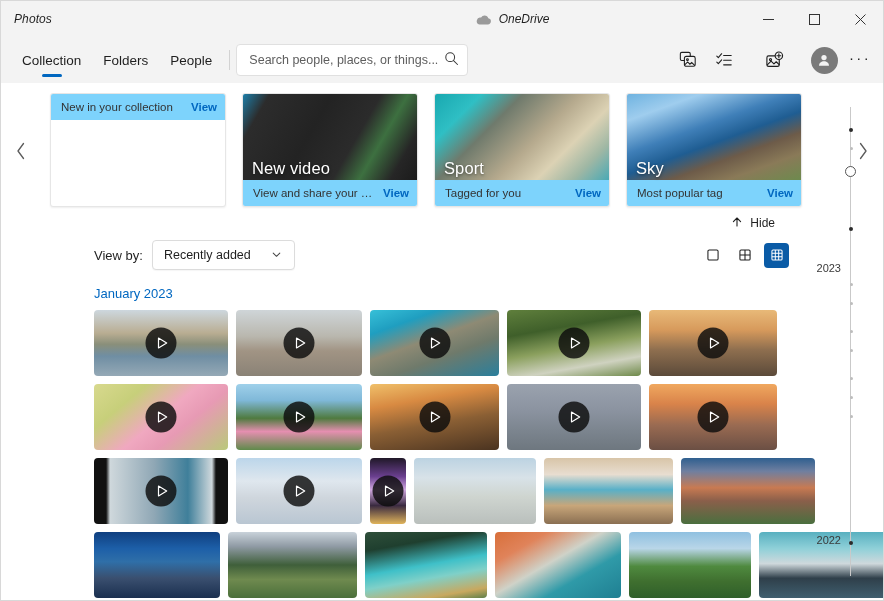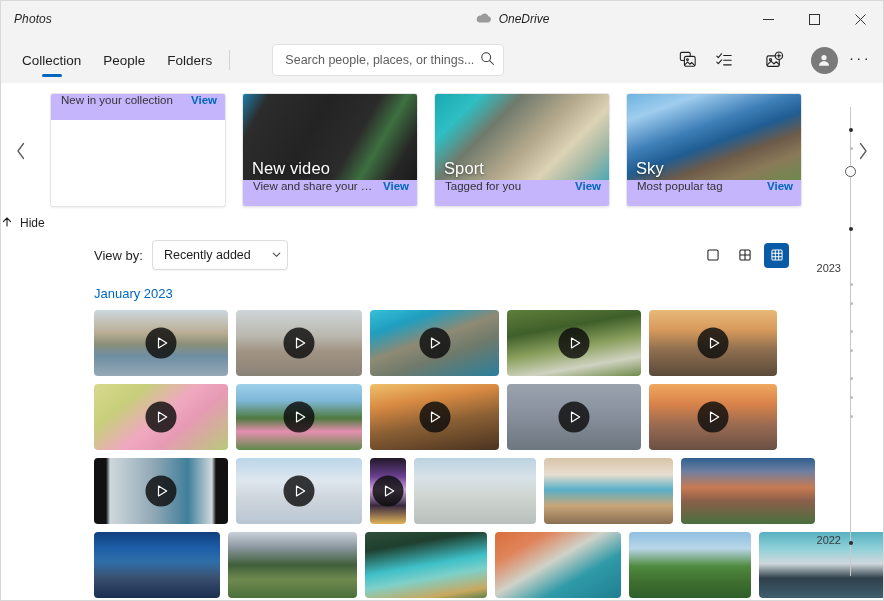--- a/index.html
+++ b/index.html
@@ -27,39 +27,38 @@
   }
   .app-title {
     font-size: 12px; color: #1f1f1f;
     margin-left: 13px; letter-spacing: .1px;
   }
   .onedrive {
     position: absolute; left: 0; right: 0;
     display: flex; align-items: center; justify-content: center;
     gap: 7px; pointer-events: none;
   }
-  .onedrive .od-inner { display: flex; align-items: flex-start; gap: 7px; pointer-events: auto; margin-left: 140px;}
+  .onedrive .od-inner { display: flex; align-items: flex-end; gap: 7px; pointer-events: auto; margin-left: 140px;}
   .onedrive-label { font-size: 12px; color: #1f1f1f; }
   .cloud-icon { width: 17px; height: 12px; display: block; }
   .wincontrols { margin-left: auto; display: flex; height: 36px; }
   .wc {
     width: 46px; height: 36px;
     display: flex; align-items: center; justify-content: center;
     color: #333;
   }
   .wc svg { display: block; }
 
   
   .navbar {
     height: 46px; flex: 0 0 46px;
     display: flex; align-items: center;
     background: #f3f3f3;
     padding-left: 10px;
     position: relative;
-    gap: 36px;
   }
   .navtabs { display: flex; align-items: center; height: 46px; }
   .navtab {
     position: relative;
     font-size: 13.5px; color: #1f1f1f;
     padding: 0 11px; height: 46px;
     display: flex; align-items: center;
     white-space: nowrap;
   }
   .navtab .underline {
@@ -140,50 +139,50 @@
     height: 86px; position: relative;
     background-size: cover; background-position: center;
   }
   .card-title {
     position: absolute; left: 9px; bottom: 2px;
     color: #fff; font-size: 16.5px;
     text-shadow: 0 1px 3px rgba(0,0,0,.5);
     letter-spacing: .1px;
   }
   .card-foot {
-    height: 26px; display: flex; 
+    height: 26px; display: flex; align-items: center;
     padding: 0 8px 0 10px;
-    background: #c4b5fd;
+    background: #7dd3fc;
   }
   .card-desc {
     font-size: 11.5px; color: #333; flex: 1;
     white-space: nowrap; overflow: hidden; text-overflow: ellipsis;
     padding-right: 6px;
   }
   .card-view { font-size: 11.5px; color: #0067c0; font-weight: 600; }
 
   
   .hiderow {
-    display: flex; justify-content: flex-start; align-items: center;
+    display: flex; justify-content: flex-end; align-items: center;
     padding-right: 108px; margin-top: 6px; gap: 7px;
   }
   .hiderow .lbl { font-size: 12px; color: #1f1f1f; }
 
   
   .viewrow {
     display: flex; align-items: center;
     padding: 8px 0 0 93px; position: relative;
   }
   .viewby-label { font-size: 13px; color: #1f1f1f; margin-right: 9px; }
   .viewby-select {
     min-width: 113px; height: 30px;
     background: #fff; border: 1px solid #dcdcdc;
     border-radius: 4px;
     display: flex; align-items: center; justify-content: space-between;
-    padding: 0 5px 0 11px; gap: 20px;
+    padding: 0 12px 0 11px; gap: 20px;
     box-shadow: 0 1px 1px rgba(0,0,0,.04);
   }
   .viewby-value { font-size: 12.5px; color: #1f1f1f; }
   .viewmodes {
     margin-left: auto; margin-right: 94px;
     display: flex; gap: 7px; align-items: center;
   }
   .vmbtn {
     width: 25px; height: 25px; border-radius: 4px;
     display: flex; align-items: center; justify-content: center;
@@ -277,24 +276,24 @@
     </div>
   </div>
 
   <div class="navbar">
     <div class="navtabs">
       <div class="navtab">
         <span>Collection</span>
         <span class="underline"></span>
       </div>
       <div class="navtab">
+        <span>Folders</span>
+      </div>
+      <div class="navtab">
         <span>People</span>
-      </div>
-      <div class="navtab">
-        <span>Folders</span>
       </div>
       <div class="navdivider"></div>
     </div>
 
     <div class="searchwrap">
       <input type="text" placeholder="Search people, places, or things..." style="">
       <span>
         <svg width="15" height="15" viewBox="0 0 16 16" fill="none">
           <circle cx="6.6" cy="6.6" r="4.7" stroke="#3b3b3b" stroke-width="1.1"></circle>
           <path d="M10.2 10.2L14.4 14.4" stroke="#3b3b3b" stroke-width="1.1" stroke-linecap="round"></path>

